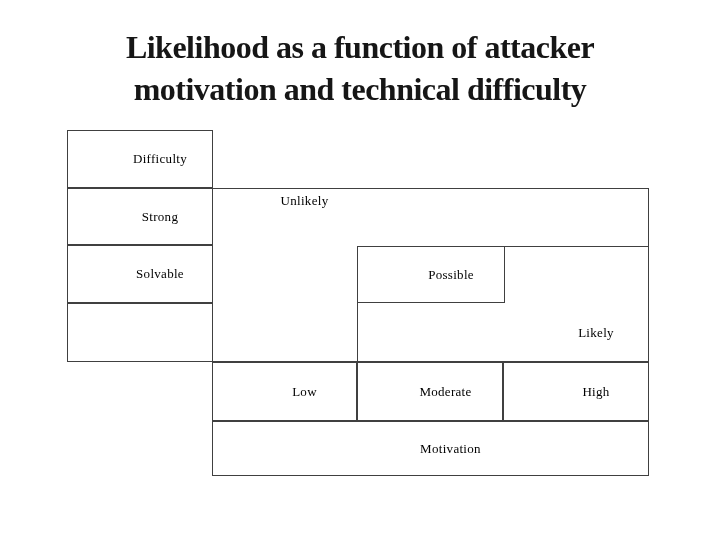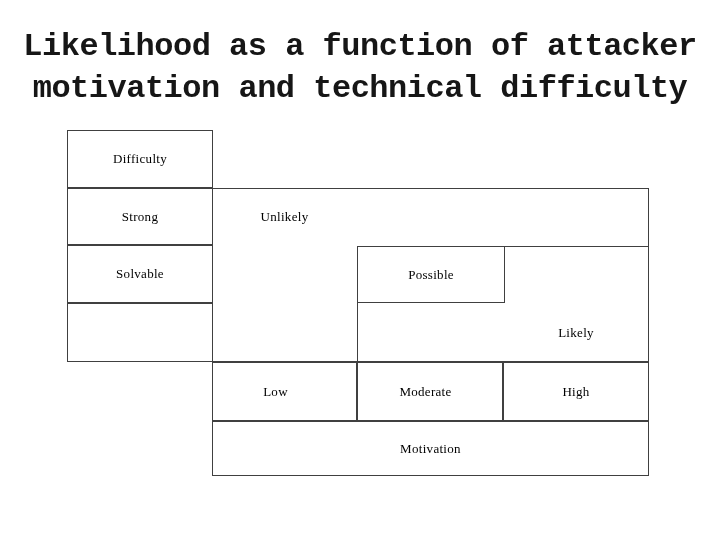--- a/index.html
+++ b/index.html
@@ -14,21 +14,21 @@
     background: #ffffff;
     overflow: hidden;
     font-family: "Liberation Serif", serif;
   }
   .slide-title {
     position: absolute;
     top: 26px;
     left: 0;
     width: 720px;
     text-align: center;
-    font-family: Liberation Mono, monospace;
+    font-family: Liberation Serif, serif;
     font-weight: 600;
     font-size: 32px;
     line-height: 42px;
     color: #161616;
     letter-spacing: -0.5px;
   }
   .box {
     position: absolute;
     box-sizing: border-box;
     border: 1px solid #404040;
@@ -39,20 +39,21 @@
   }
   .lbl {
     position: absolute;
     display: flex;
     align-items: center;
     justify-content: center;
     font-size: 13px;
     color: #000000;
     letter-spacing: 0.3px;
     white-space: nowrap;
+    margin-left: 20px;
   }
 </style>
 </head>
 <body>
 
 <div id="slide">
 
   <div class="slide-title">
     <div>Likelihood as a function of attacker</div>
     <div>motivation and technical difficulty</div>
@@ -71,22 +72,22 @@
 
   <div class="box" style="left:212px; top:362px; width:145px; height:59px;"></div>
   <div class="box" style="left:357px; top:362px; width:146px; height:59px;"></div>
   <div class="box" style="left:503px; top:362px; width:146px; height:59px;"></div>
   <div class="box" style="left:212px; top:421px; width:437px; height:55px;"></div>
 
   <div class="lbl" style="left:67px; top:130px; width:146px; height:58px;">Difficulty</div>
   <div class="lbl" style="left:67px; top:188px; width:146px; height:57px;text-align:center;">Strong</div>
   <div class="lbl" style="left:67px; top:245px; width:146px; height:58px;border-radius:27px;">Solvable</div>
 
-  <div class="lbl" style="left:212px; top:188px; width:145px; height:57px;">Unlikely</div>
+  <div class="lbl" style="left:212px; top:172px; width:145px; height:57px;">Unlikely</div>
   <div class="lbl" style="left:357px; top:246px; width:148px; height:57px;">Possible</div>
   <div class="lbl" style="left:503px; top:303px; width:146px; height:59px;">Likely</div>
 
-  <div class="lbl" style="left:203px; top:362px; width:145px; height:59px;">Low</div>
+  <div class="lbl" style="left:212px; top:362px; width:145px; height:59px;">Low</div>
   <div class="lbl" style="left:357px; top:362px; width:123px; height:59px;padding-left:7px;">Moderate</div>
   <div class="lbl" style="left:503px; top:362px; width:146px; height:59px;">High</div>
   <div class="lbl" style="left:212px; top:421px; width:437px; height:55px;">Motivation</div>
 
 </div>
 
 </body></html>

